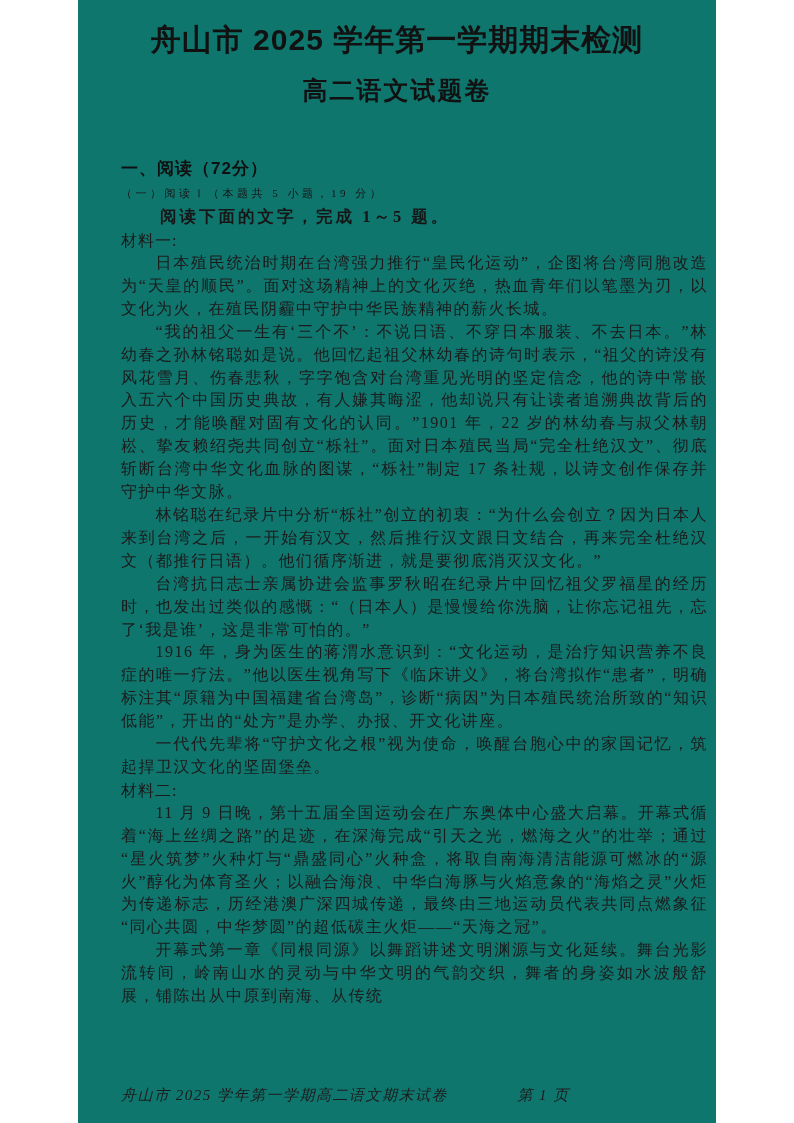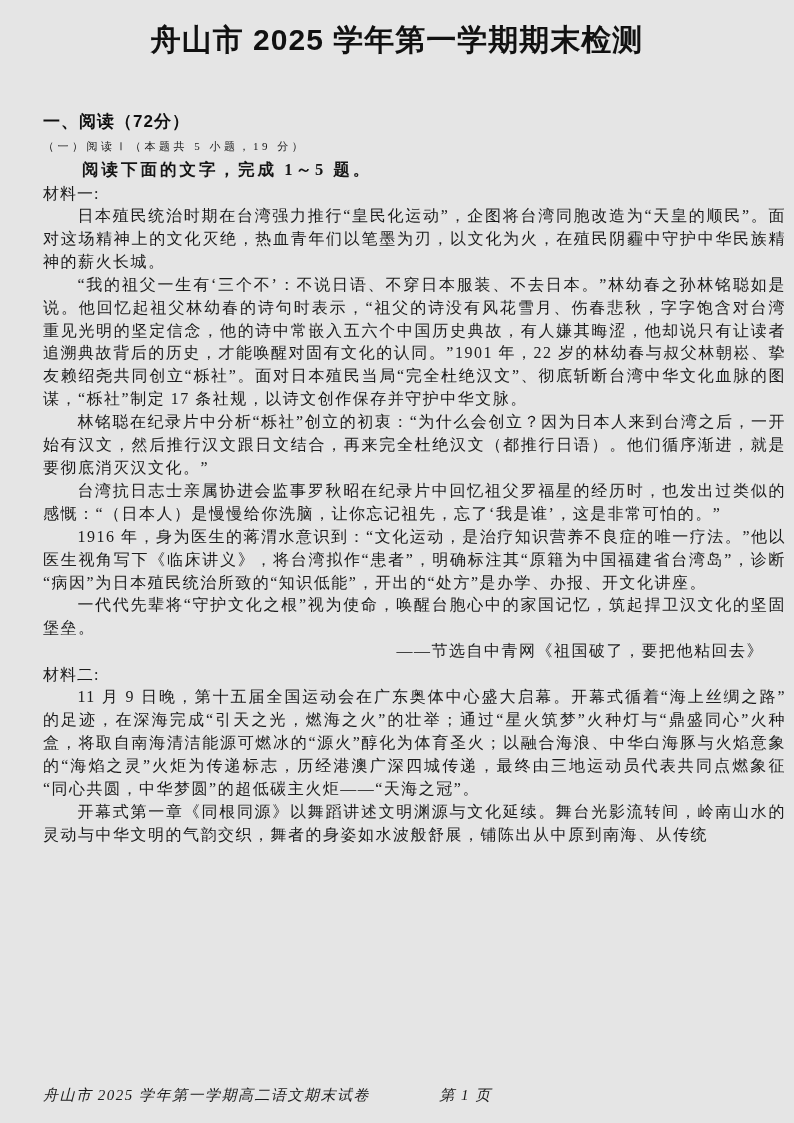--- a/index.html
+++ b/index.html
@@ -2,24 +2,24 @@
 <html lang="zh"><head>
 <meta charset="utf-8">
 <style>
   html, body {
     margin: 0;
     padding: 0;
     background: #ffffff;
   }
   .page {
     position: relative;
-    width: 794px;
+    width: 638px;
     height: 1123px;
     margin: 0 auto;
-    background: #e5e5e5;
+    background: #0f766e;
     color: #1b1b1b;
     overflow: hidden;
     font-family: "Liberation Serif", serif;
   }
   
   .doc-header {
     text-align: center;
     padding-top: 22px;
   }
   .doc-title {
@@ -105,35 +105,35 @@
     font-weight: normal;
   }
 </style>
 </head>
 <body>
 
 <div class="page">
 
   <header class="doc-header">
     <h1 class="doc-title">舟山市 2025 学年第一学期期末检测</h1>
+    <h2 class="doc-subtitle">高二语文试题卷</h2>
   </header>
 
   <main class="doc-body">
     <div class="sec-heading">一、阅读（72分）</div>
     <div class="sub-heading">（一）阅读Ⅰ（本题共 5 小题，19 分）</div>
     <div class="instruction">阅读下面的文字，完成 1～5 题。</div>
 
     <div class="mat-label">材料一:</div>
     <p class="para">日本殖民统治时期在台湾强力推行“皇民化运动”，企图将台湾同胞改造为“天皇的顺民”。面对这场精神上的文化灭绝，热血青年们以笔墨为刃，以文化为火，在殖民阴霾中守护中华民族精神的薪火长城。</p>
     <p class="para">“我的祖父一生有‘三个不’：不说日语、不穿日本服装、不去日本。”林幼春之孙林铭聪如是说。他回忆起祖父林幼春的诗句时表示，“祖父的诗没有风花雪月、伤春悲秋，字字饱含对台湾重见光明的坚定信念，他的诗中常嵌入五六个中国历史典故，有人嫌其晦涩，他却说只有让读者追溯典故背后的历史，才能唤醒对固有文化的认同。”1901 年，22 岁的林幼春与叔父林朝崧、挚友赖绍尧共同创立“栎社”。面对日本殖民当局“完全杜绝汉文”、彻底斩断台湾中华文化血脉的图谋，“栎社”制定 17 条社规，以诗文创作保存并守护中华文脉。</p>
     <p class="para">林铭聪在纪录片中分析“栎社”创立的初衷：“为什么会创立？因为日本人来到台湾之后，一开始有汉文，然后推行汉文跟日文结合，再来完全杜绝汉文（都推行日语）。他们循序渐进，就是要彻底消灭汉文化。”</p>
     <p class="para">台湾抗日志士亲属协进会监事罗秋昭在纪录片中回忆祖父罗福星的经历时，也发出过类似的感慨：“（日本人）是慢慢给你洗脑，让你忘记祖先，忘了‘我是谁’，这是非常可怕的。”</p>
     <p class="para">1916 年，身为医生的蒋渭水意识到：“文化运动，是治疗知识营养不良症的唯一疗法。”他以医生视角写下《临床讲义》，将台湾拟作“患者”，明确标注其“原籍为中国福建省台湾岛”，诊断“病因”为日本殖民统治所致的“知识低能”，开出的“处方”是办学、办报、开文化讲座。</p>
     <p class="para">一代代先辈将“守护文化之根”视为使命，唤醒台胞心中的家国记忆，筑起捍卫汉文化的坚固堡垒。</p>
-    <p class="attribution">——节选自中青网《祖国破了，要把他粘回去》</p>
 
     <div class="mat-label">材料二:</div>
     <p class="para">11 月 9 日晚，第十五届全国运动会在广东奥体中心盛大启幕。开幕式循着“海上丝绸之路”的足迹，在深海完成“引天之光，燃海之火”的壮举；通过“星火筑梦”火种灯与“鼎盛同心”火种盒，将取自南海清洁能源可燃冰的“源火”醇化为体育圣火；以融合海浪、中华白海豚与火焰意象的“海焰之灵”火炬为传递标志，历经港澳广深四城传递，最终由三地运动员代表共同点燃象征“同心共圆，中华梦圆”的超低碳主火炬——“天海之冠”。</p>
     <p class="para">开幕式第一章《同根同源》以舞蹈讲述文明渊源与文化延续。舞台光影流转间，岭南山水的灵动与中华文明的气韵交织，舞者的身姿如水波般舒展，铺陈出从中原到南海、从传统</p>
   </main>
 
   <footer class="doc-footer">
     <span class="footer-left">舟山市 2025 学年第一学期高二语文期末试卷</span>
     <span class="footer-page">第 1 页</span>
   </footer>

